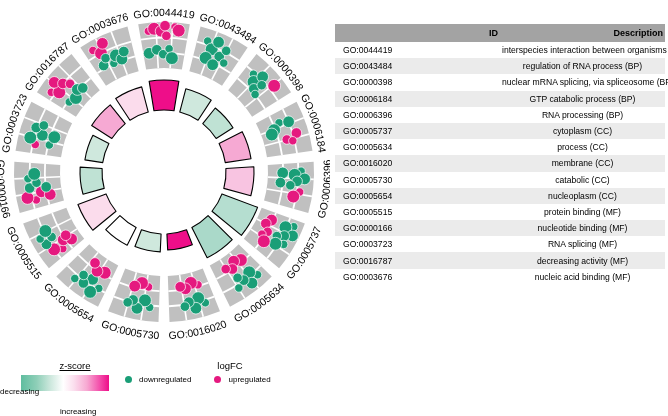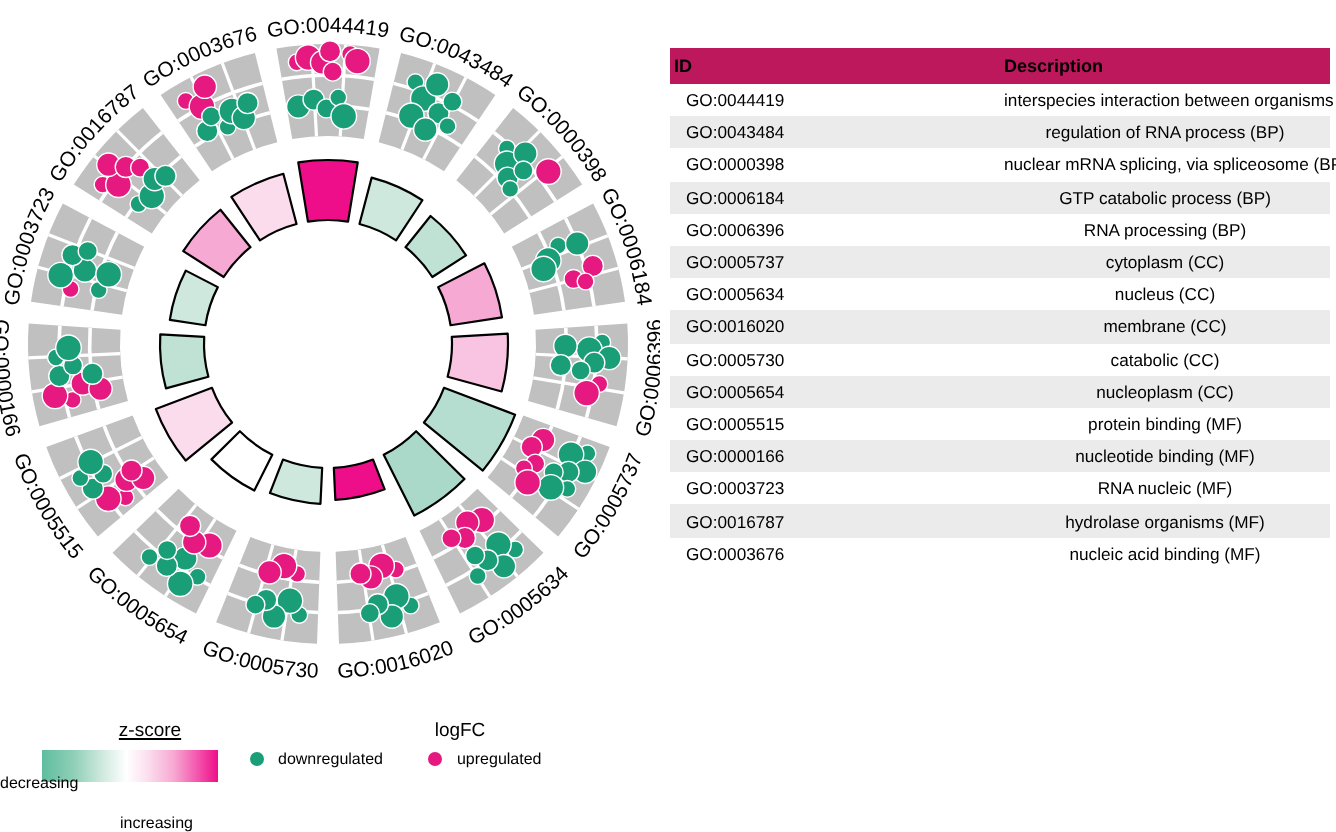--- a/index.html
+++ b/index.html
@@ -7,21 +7,21 @@
        font-family:"Liberation Sans",sans-serif;color:#000;}
 
   
   #circle-panel{position:absolute;left:0;top:0;width:330px;height:350px;}
   #circle-svg{display:block;}
 
   
   #table-panel{position:absolute;left:335px;top:24px;width:330px;}
   table.go-table{border-collapse:collapse;width:330px;
                  font-size:8.6px;table-layout:fixed;}
-  table.go-table th{background:#be185d;font-weight:bold;text-align:left;
+  table.go-table th{background:#a3a3a3;font-weight:bold;text-align:right;
                     padding:4px 2px;font-size:9px;border:none;}
   table.go-table td{padding:3.1px 2px;text-align:center;border:none;
                     white-space:nowrap;}
   table.go-table td.id-cell{text-align:left;padding-left:8px;width:78px;}
   tr.row-odd td{background:#ffffff;}
   tr.row-even td{background:#ebebeb;}
 
   
   #legend{position:absolute;left:0;top:355px;width:330px;height:61px;}
   #zscore-title{position:absolute;left:27px;top:5px;width:96px;
@@ -363,21 +363,21 @@
         <tr class="row-odd">
           <td class="id-cell">GO:0006396</td>
           <td>RNA processing (BP)</td>
         </tr>
         <tr class="row-even">
           <td class="id-cell">GO:0005737</td>
           <td>cytoplasm (CC)</td>
         </tr>
         <tr class="row-odd">
           <td class="id-cell">GO:0005634</td>
-          <td>nucleus (CC)</td>
+          <td>process (CC)</td>
         </tr>
         <tr class="row-even">
           <td class="id-cell">GO:0016020</td>
           <td>membrane (CC)</td>
         </tr>
         <tr class="row-odd">
           <td class="id-cell">GO:0005730</td>
           <td>catabolic (CC)</td>
         </tr>
         <tr class="row-even">
@@ -387,25 +387,25 @@
         <tr class="row-odd">
           <td class="id-cell">GO:0005515</td>
           <td>protein binding (MF)</td>
         </tr>
         <tr class="row-even">
           <td class="id-cell">GO:0000166</td>
           <td>nucleotide binding (MF)</td>
         </tr>
         <tr class="row-odd">
           <td class="id-cell">GO:0003723</td>
-          <td>RNA nucleic (MF)</td>
+          <td>RNA splicing (MF)</td>
         </tr>
         <tr class="row-even">
           <td class="id-cell">GO:0016787</td>
-          <td>hydrolase organisms (MF)</td>
+          <td>decreasing activity (MF)</td>
         </tr>
         <tr class="row-odd">
           <td class="id-cell">GO:0003676</td>
           <td>nucleic acid binding (MF)</td>
         </tr>
       </tbody>
   </table>
 </div>
 
 <div id="legend">

